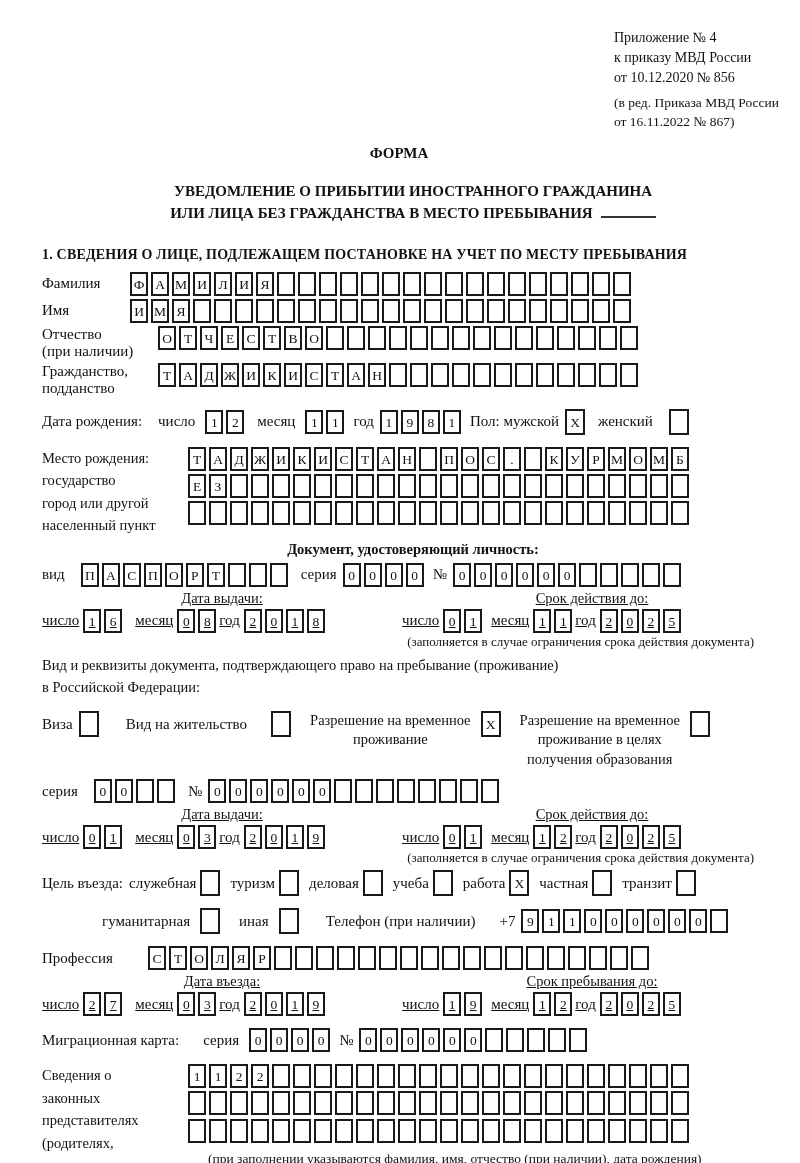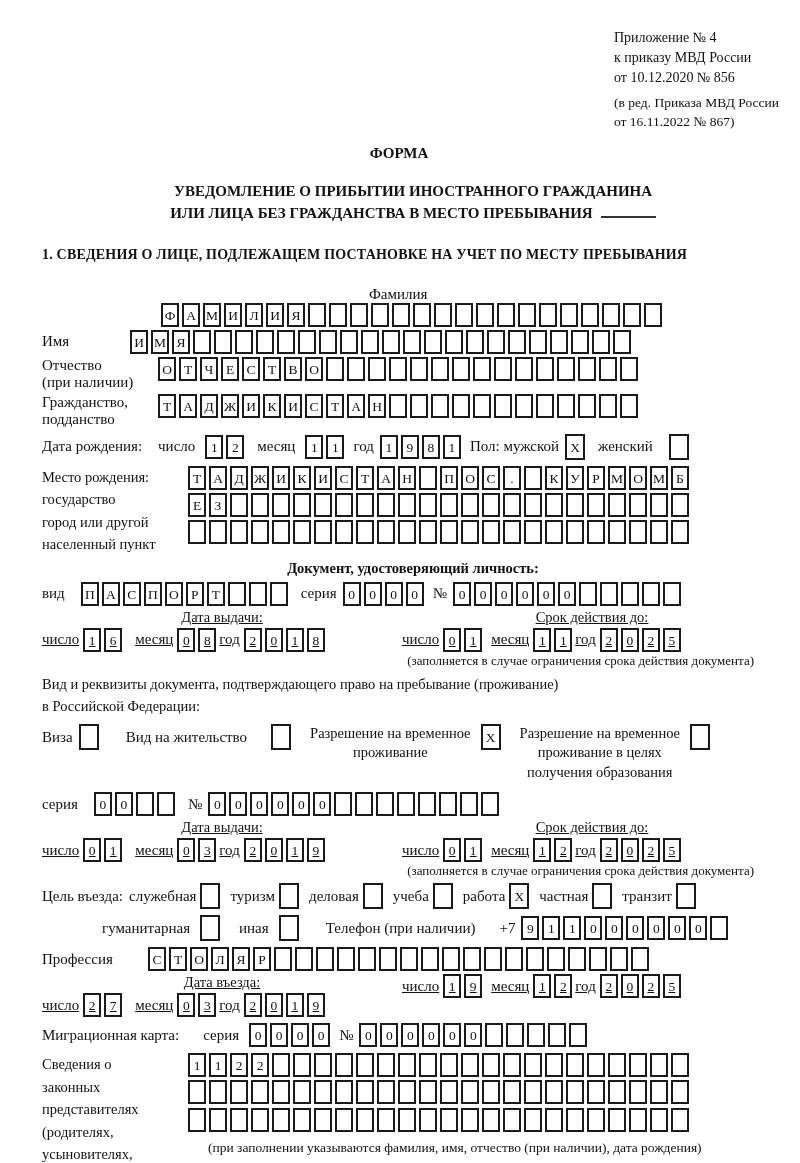--- a/index.html
+++ b/index.html
@@ -17,21 +17,21 @@
 
 .row {display:flex; align-items:center; margin-bottom:3px;}
 .row.top {align-items:flex-start;}
 .cells {display:inline-flex; flex-wrap:nowrap;}
 .cell {display:inline-block; width:18px; height:24px; border:2px solid #1a1a1a; margin-right:3px;
   text-align:center; font-size:13.5px; line-height:21px; flex-shrink:0; background:#fff;}
 .cb .cell {width:20px; height:26px; line-height:23px;}
 .lbl {flex-shrink:0;}
 .w88 {width:88px;} .w116 {width:116px;} .w146 {width:146px;}
 .gap6 {width:6px; flex-shrink:0;} .gap10 {width:10px; flex-shrink:0;} .gap16 {width:16px; flex-shrink:0;} .gap24 {width:24px; flex-shrink:0;}
-.mt6 {margin-top:6px;} .mt10 {margin-top:10px;}
+.mt6 {margin-top:12px;} .mt10 {margin-top:10px;}
 .stackrows > .cells {margin-bottom:3px;}
 .doc-heading {text-align:center; font-weight:bold; font-size:14.5px; margin:4px 0 5px 0;}
 
 .two-col {display:flex; margin-top:2px;}
 .two-col .col {display:flex; flex-direction:column;text-decoration:underline;}
 .col-head {text-align:center; font-size:14.5px; margin-bottom:2px;}
 .date-line {display:flex; align-items:center;}
 .date-line .dl {margin-right:4px;}
 .note {text-align:right; font-size:13px; padding-right:30px; margin:1px 0 4px 0;}
 .plain {font-size:14.5px; line-height:1.55;}
@@ -57,21 +57,21 @@
 
   <div class="forma">ФОРМА</div>
 
   <div class="title">
     <div>УВЕДОМЛЕНИЕ О ПРИБЫТИИ ИНОСТРАННОГО ГРАЖДАНИНА</div>
     <div><span>ИЛИ ЛИЦА БЕЗ ГРАЖДАНСТВА В МЕСТО ПРЕБЫВАНИЯ</span><span class="title-underline"></span></div>
   </div>
 
   <div class="sec-heading">1. СВЕДЕНИЯ О ЛИЦЕ, ПОДЛЕЖАЩЕМ ПОСТАНОВКЕ НА УЧЕТ ПО МЕСТУ ПРЕБЫВАНИЯ</div>
 
-  <div class="row" style="margin-top:23px;flex-direction:column;">
+  <div class="row" style="margin-top:9px;">
     <span class="lbl w88">Фамилия</span>
     <span class="cells">
         <span class="cell">Ф</span>
         <span class="cell">А</span>
         <span class="cell">М</span>
         <span class="cell">И</span>
         <span class="cell">Л</span>
         <span class="cell">И</span>
         <span class="cell">Я</span>
         <span class="cell"></span>
@@ -651,20 +651,21 @@
         <span class="dl">год</span>
         <span class="cells">
             <span class="cell">2</span>
             <span class="cell">0</span>
             <span class="cell">1</span>
             <span class="cell">9</span>
           </span>
       </div>
     </div>
     <div class="col" style="width:380px;">
+      <div class="col-head">Срок пребывания до:</div>
       <div class="date-line">
         <span class="dl">число</span>
         <span class="cells">
             <span class="cell">1</span>
             <span class="cell">9</span>
           </span>
           <span class="gap6"></span>
         <span class="dl">месяц</span>
         <span class="cells">
             <span class="cell">1</span>

